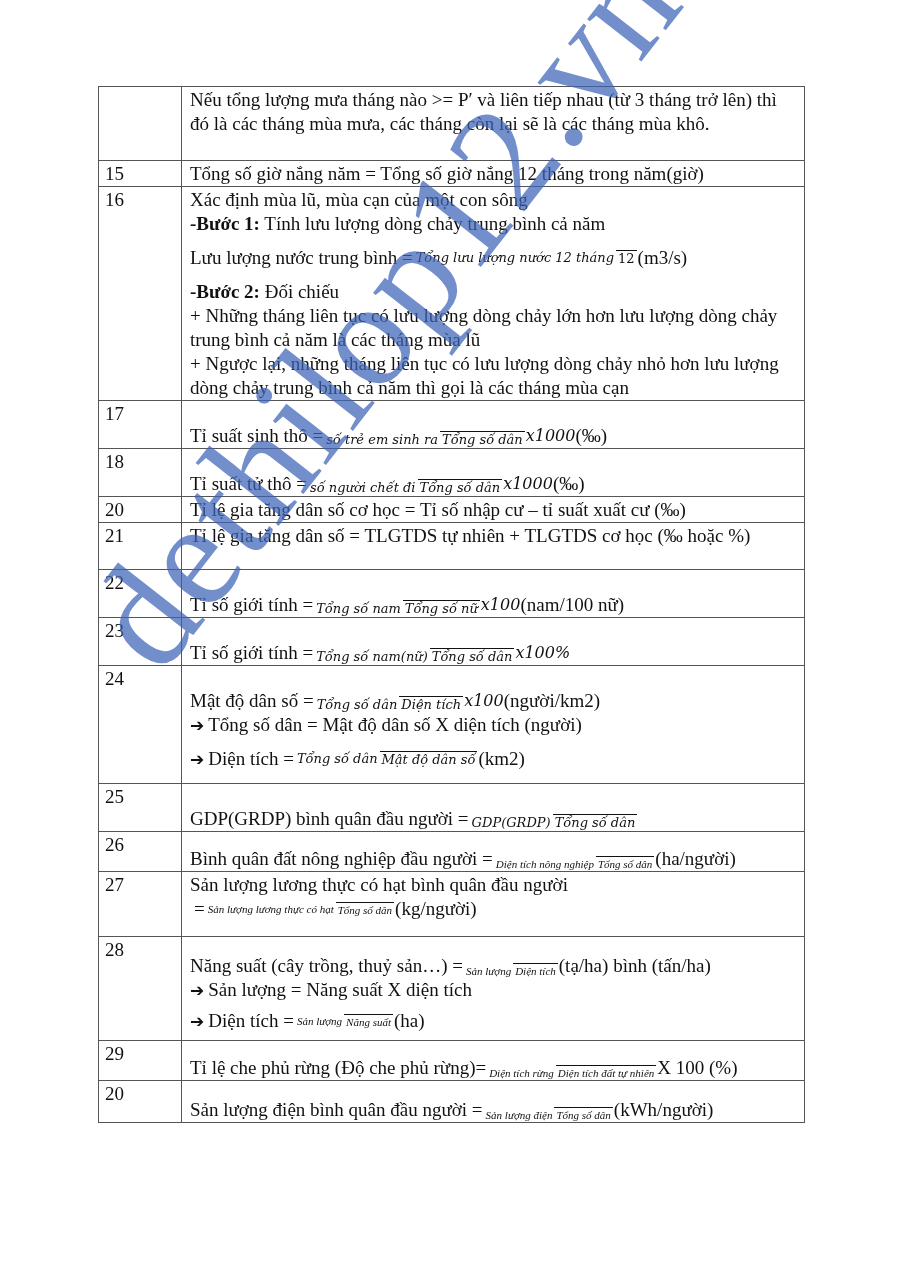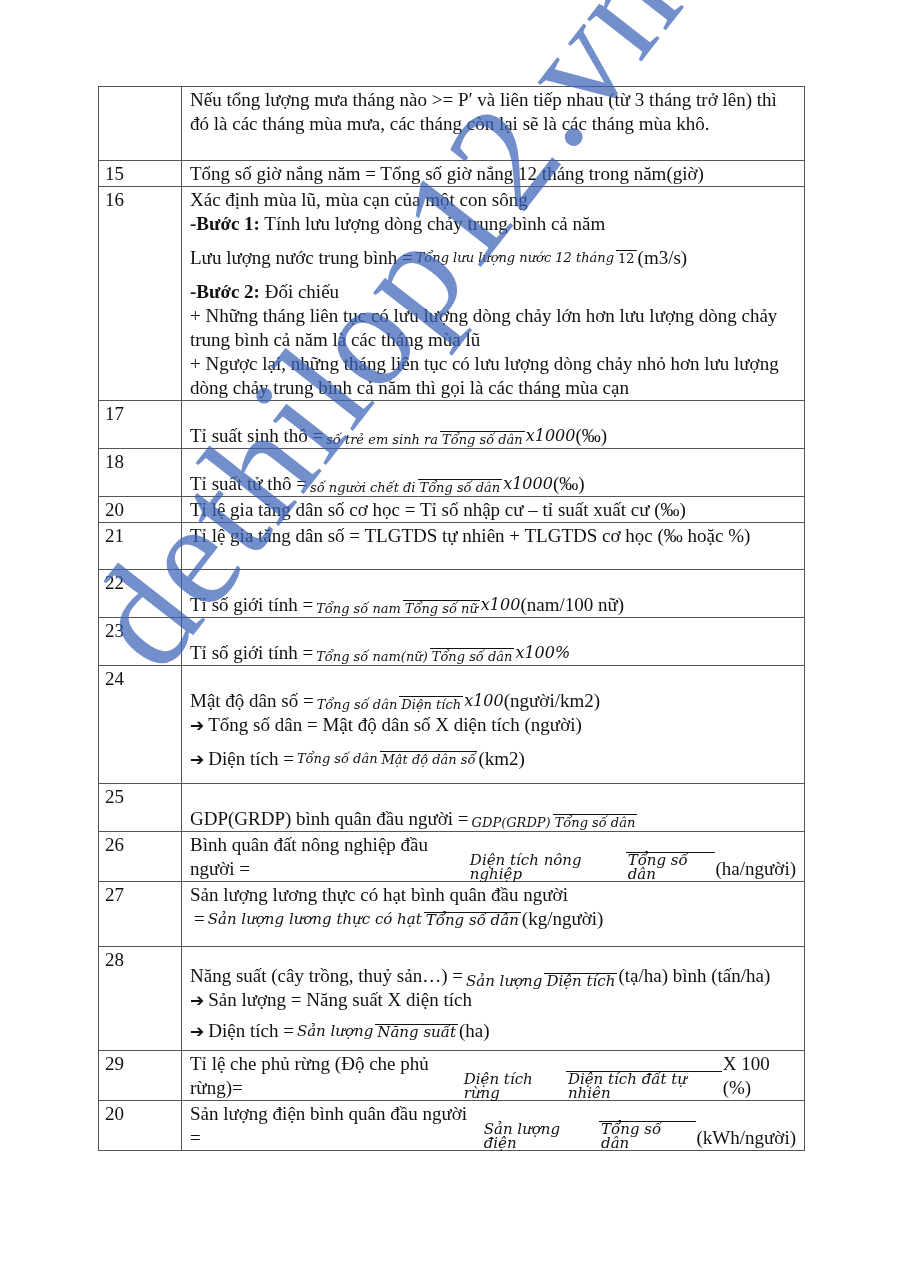--- a/index.html
+++ b/index.html
@@ -4,21 +4,21 @@
 <style>
   html, body { margin:0; padding:0; background:#ffffff; }
   body { width:900px; height:1273px; position:relative; overflow:hidden;
          font-family:"Liberation Serif", serif; color:#111; }
   .tbl { position:absolute; left:98px; top:86px; width:707px; border-collapse:collapse; table-layout:fixed; }
   .tbl td { border:1px solid #555; vertical-align:top; font-size:19px; line-height:24px; padding:1px 8px 0 8px; }
   .tbl td.num { width:68px; padding-left:6px; }
   .frac { display:inline-flex; flex-direction:row; align-items:center; vertical-align:middle; margin:0 1px; }
   .frac .n { font-style:italic; font-family:"DejaVu Serif", serif; font-size:13px; line-height:16px; padding:0 2px; }
   .frac .d { font-style:italic; font-family:"DejaVu Serif", serif; font-size:13px; line-height:16px; border-top:1.3px solid #111; padding:0 2px; }
-  .frac.sm .n, .frac.sm .d { font-size:15px; line-height:14px; }
+  .frac.sm .n, .frac.sm .d { font-size:11px; line-height:14px;font-family:Liberation Serif, serif; }
   .mx { font-family:"DejaVu Serif", serif; font-style:italic; font-size:16px; }
   .b { font-weight:bold; }
   .arr { font-family:"DejaVu Sans", sans-serif; font-weight:bold; font-size:17px; margin-right:4px; }
   .line { display:block; }
   .fline { display:flex; align-items:flex-end; min-height:46px; }
   .watermark { position:absolute; left:120px; top:560px; transform:rotate(-52deg); transform-origin:left center;
     font-family:"Liberation Serif", serif; font-size:150px; color:rgba(60,100,185,0.72); white-space:nowrap;
     pointer-events:none; letter-spacing:2px; }
 </style>
 </head>

